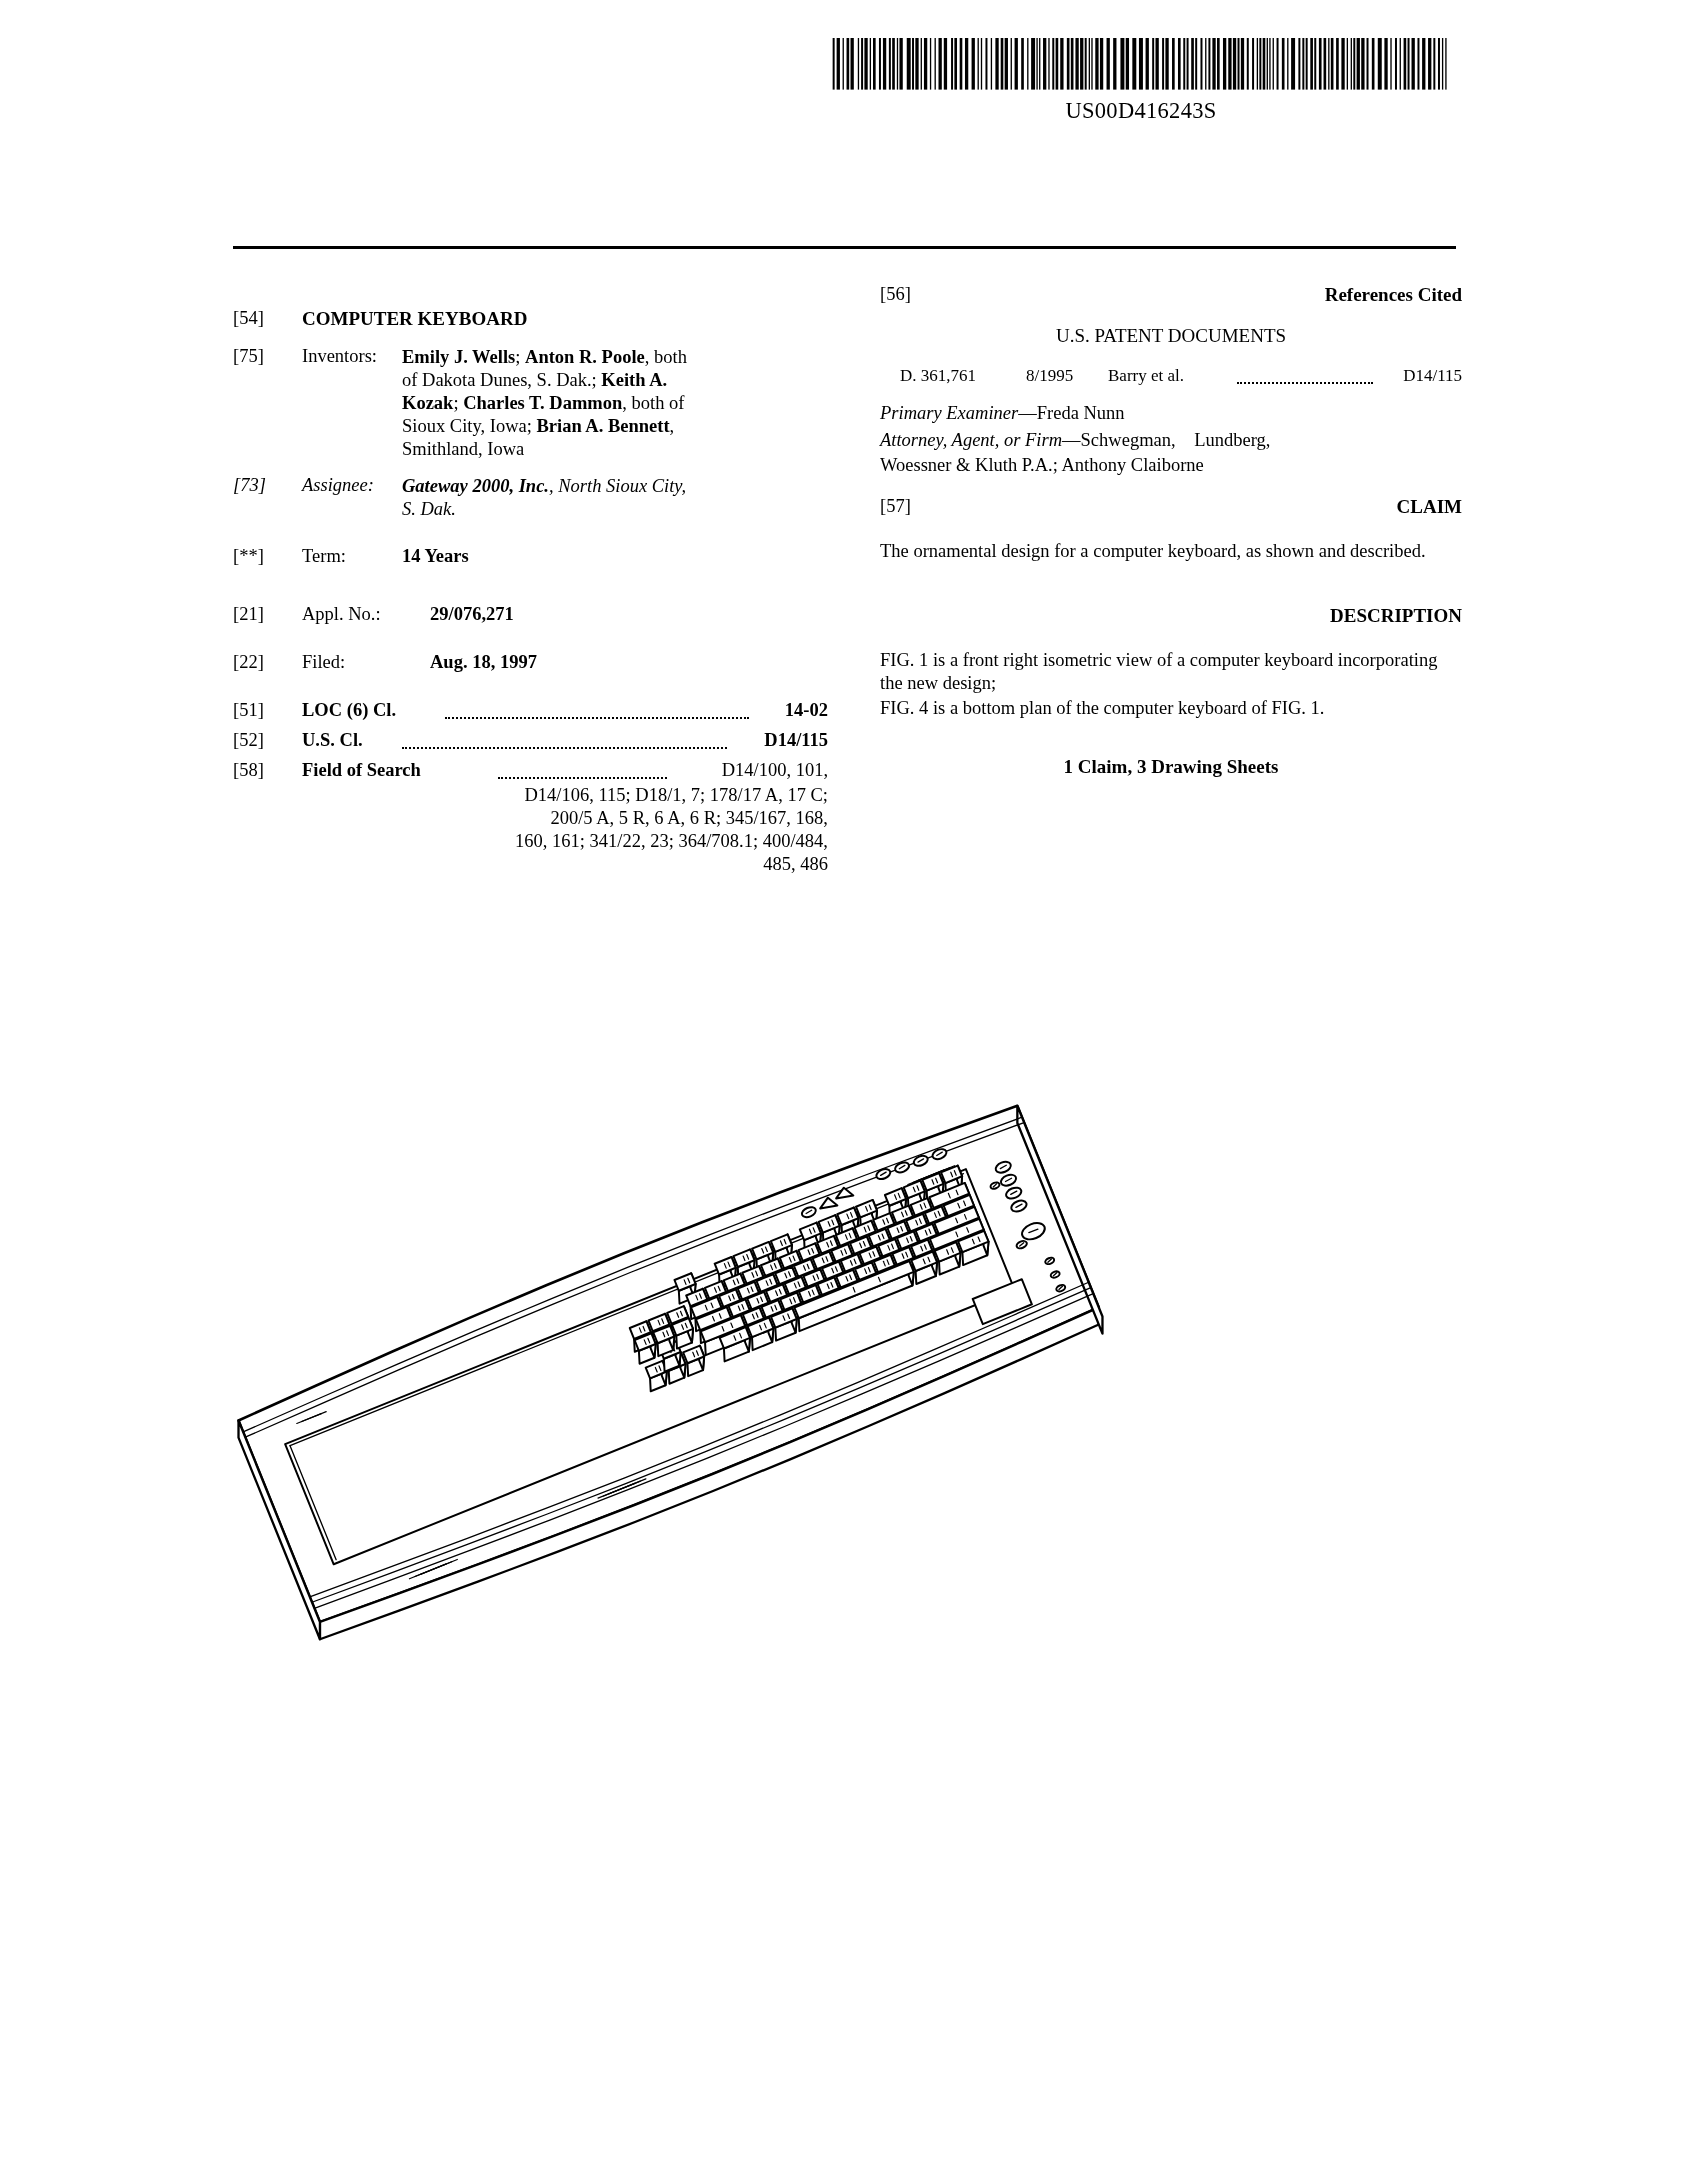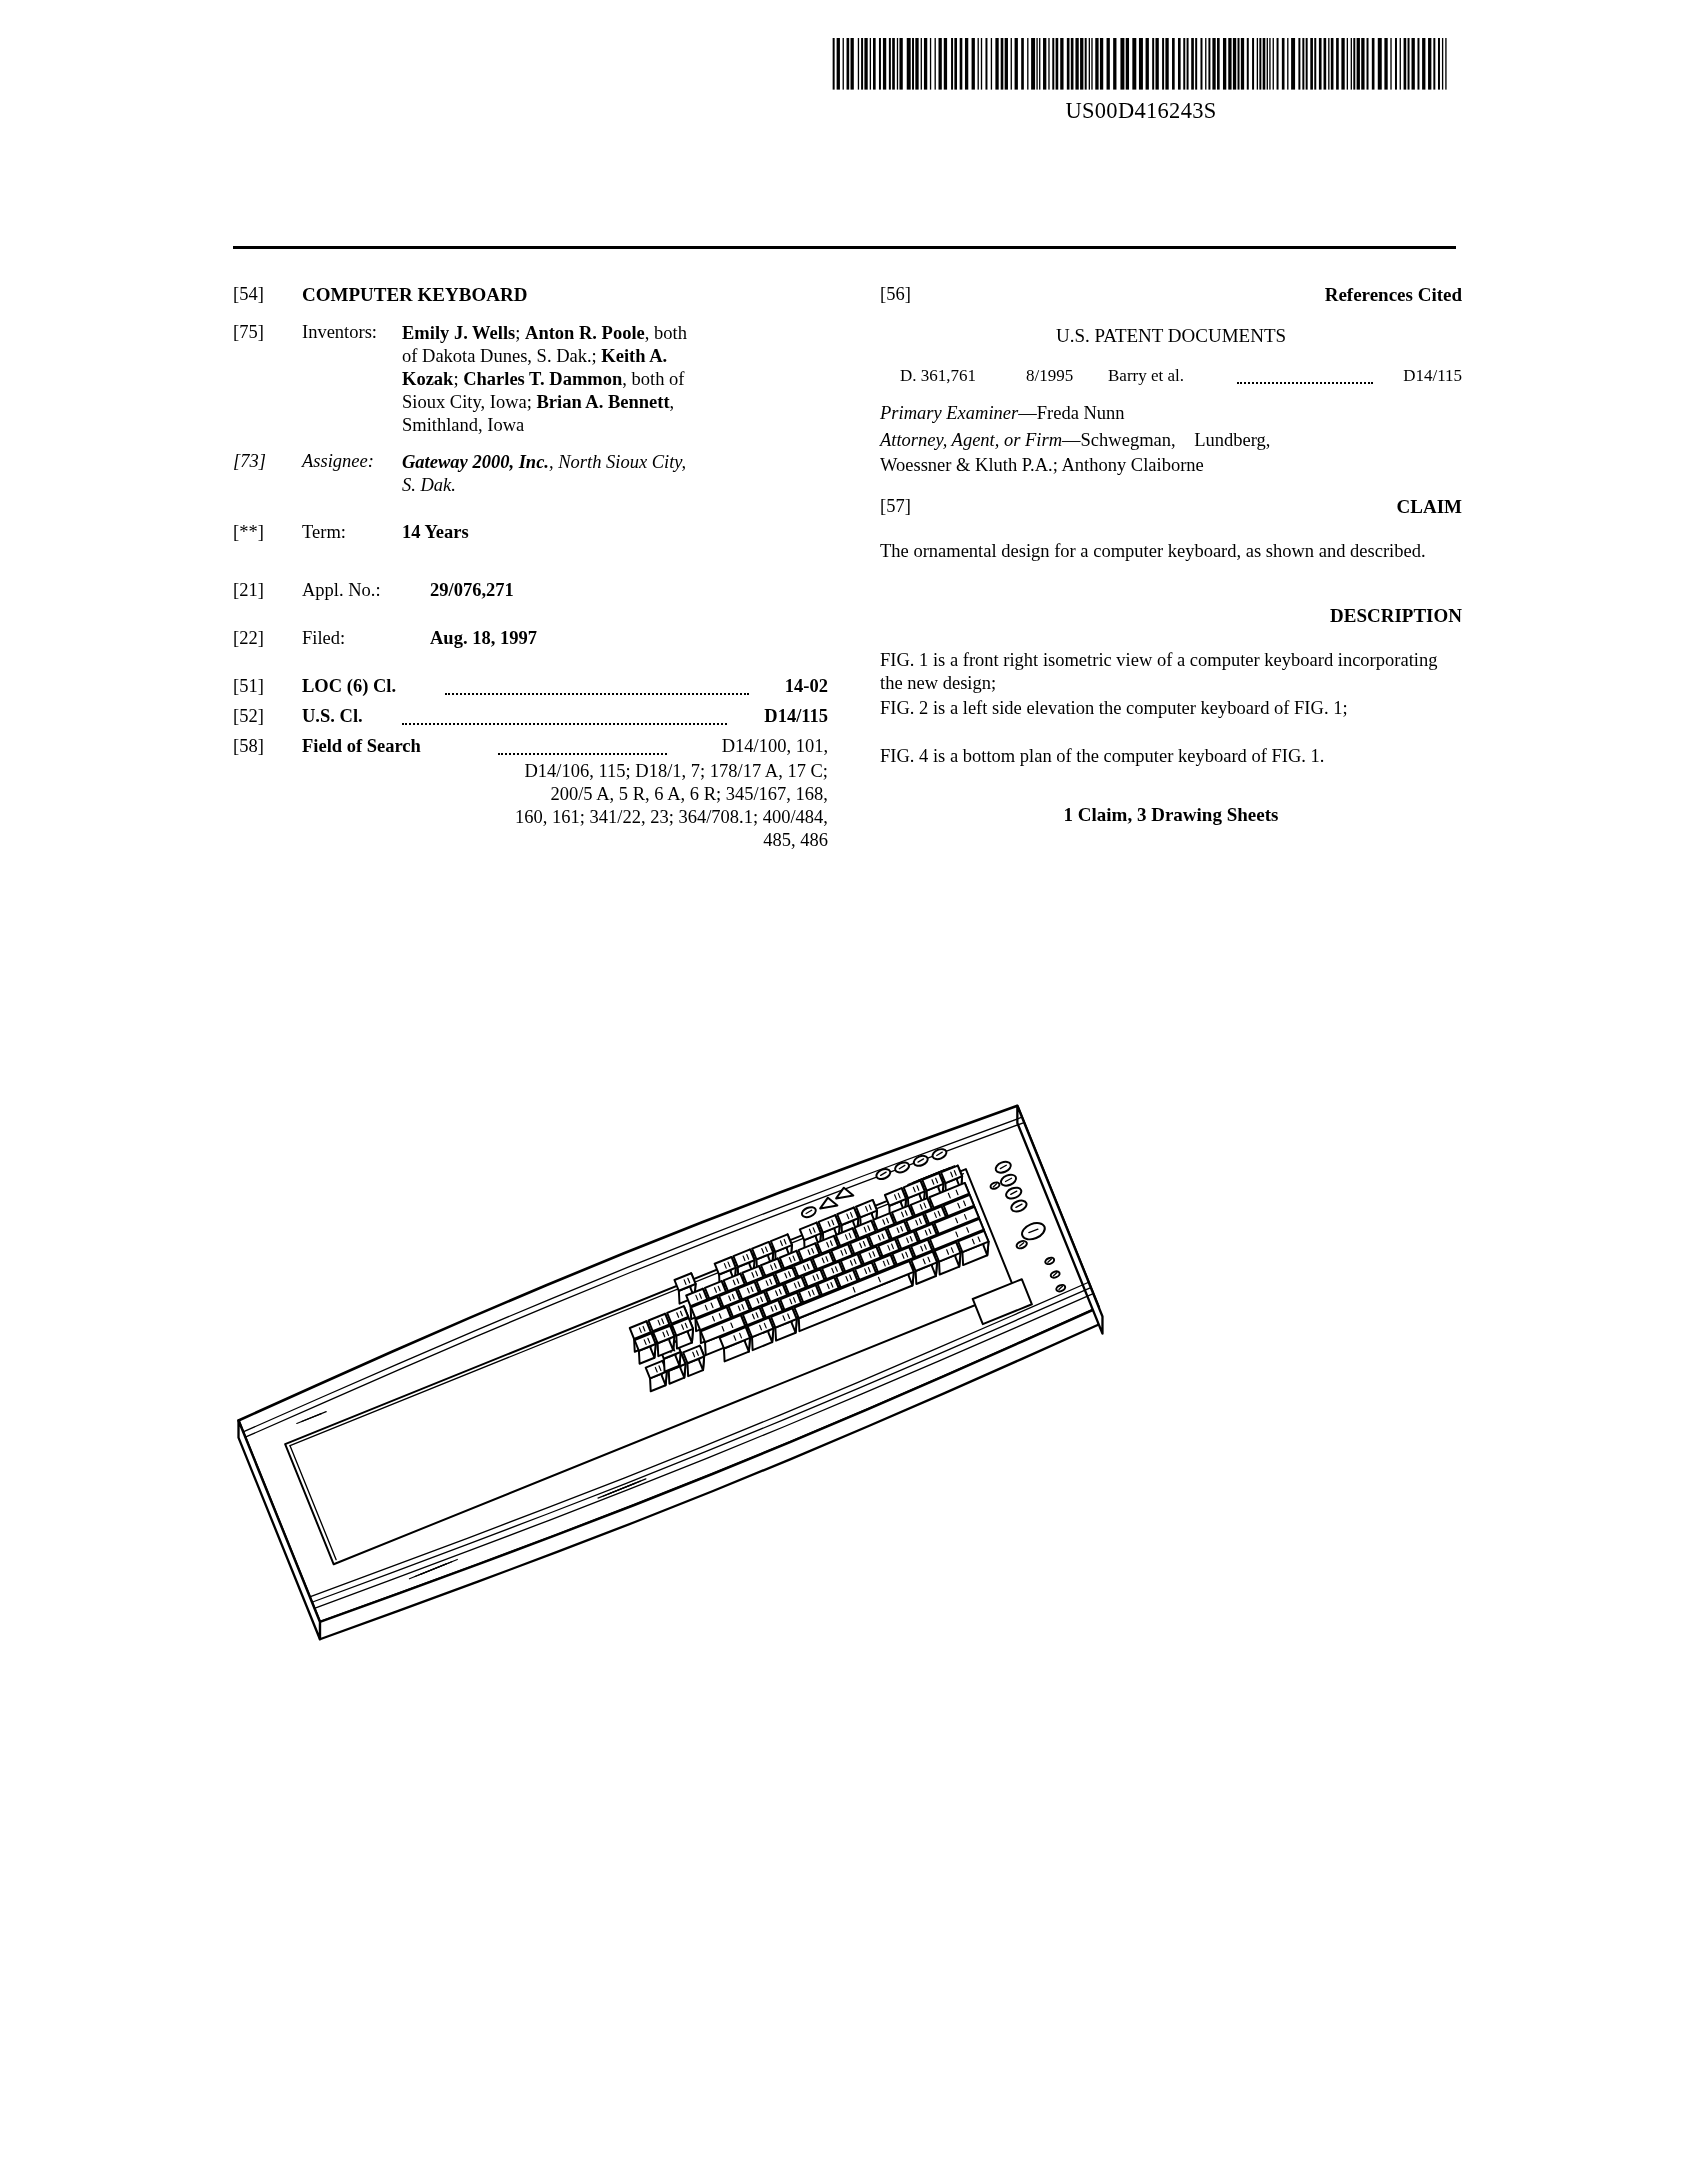--- a/index.html
+++ b/index.html
@@ -194,21 +194,21 @@
         </g>
       </svg>
   </div>
   <div id="barcode-number">US00D416243S</div>
 
 
   <div id="rule-main"></div>
 
   <div id="col-left">
 
-    <div class="fld" style="height:38px;">
+    <div class="fld" style="height:38px;margin-top:24px;">
       <span class="inid">[54]</span>
       <span class="lbl b" style="left:69px;top:0;font-size:19px;">COMPUTER KEYBOARD</span>
     </div>
 
     <div class="fld" style="height:129px;">
       <span class="inid">[75]</span>
       <span class="lbl" style="left:69px;top:0;">Inventors:</span>
       <div style="position:absolute;left:169px;top:0;width:423px;" class="bodytxt">
         <div><span class="b">Emily J. Wells</span>; <span class="b">Anton R. Poole</span>, both</div>
         <div>of Dakota Dunes, S. Dak.; <span class="b">Keith A.</span></div>
@@ -305,21 +305,20 @@
     <div class="fld" style="height:44px;">
       <span class="inid">[57]</span>
       <div class="hd" style="width:582px;">CLAIM</div>
     </div>
 
     <div class="para" style="height:61px;">The ornamental design for a computer keyboard, as shown and described.</div>
 
     <div class="hd" style="height:44px;padding-top:4px;font-family:Liberation Serif, serif;">DESCRIPTION</div>
 
     <div class="para-nj" style="height:48px;">FIG. 1 is a front right isometric view of a computer keyboard incorporating the new design;</div>
-    <div class="para-nj" style="height:48px;">FIG. 2 is a left side elevation the computer keyboard of FIG. 1;</div>
     <div class="para-nj" style="height:37px;">FIG. 4 is a bottom plan of the computer keyboard of FIG. 1.</div>
 
     <div class="ctr b" style="font-size:19px;padding-top:22.5px;">1 Claim, 3 Drawing Sheets</div>
 
   </div>
 
   <div id="drawing">
     <svg viewBox="0 0 2100 1300" preserveAspectRatio="xMidYMid meet" aria-hidden="true">
       <g id="kb" fill="none" stroke="#000" stroke-width="3" stroke-linejoin="round" stroke-linecap="round">
           <path d="M130.8,747.5L246.7,695.3L362.7,643.6L479.2,592.7L596.1,543.0L713.5,494.7L831.6,447.9L950.2,402.4L1069.3,358.1L1188.7,314.7L1308.3,271.8L1431.4,576.4L1431.4,576.4L1315.4,628.3L1199.2,679.7L1082.7,730.3L965.7,779.9L848.2,828.1L730.2,875.0L611.6,920.6L492.7,965.2L373.4,1008.9L253.9,1052.2Z" fill="#ffffff" stroke="#000000" stroke-width="4" stroke-linejoin="round"></path>

